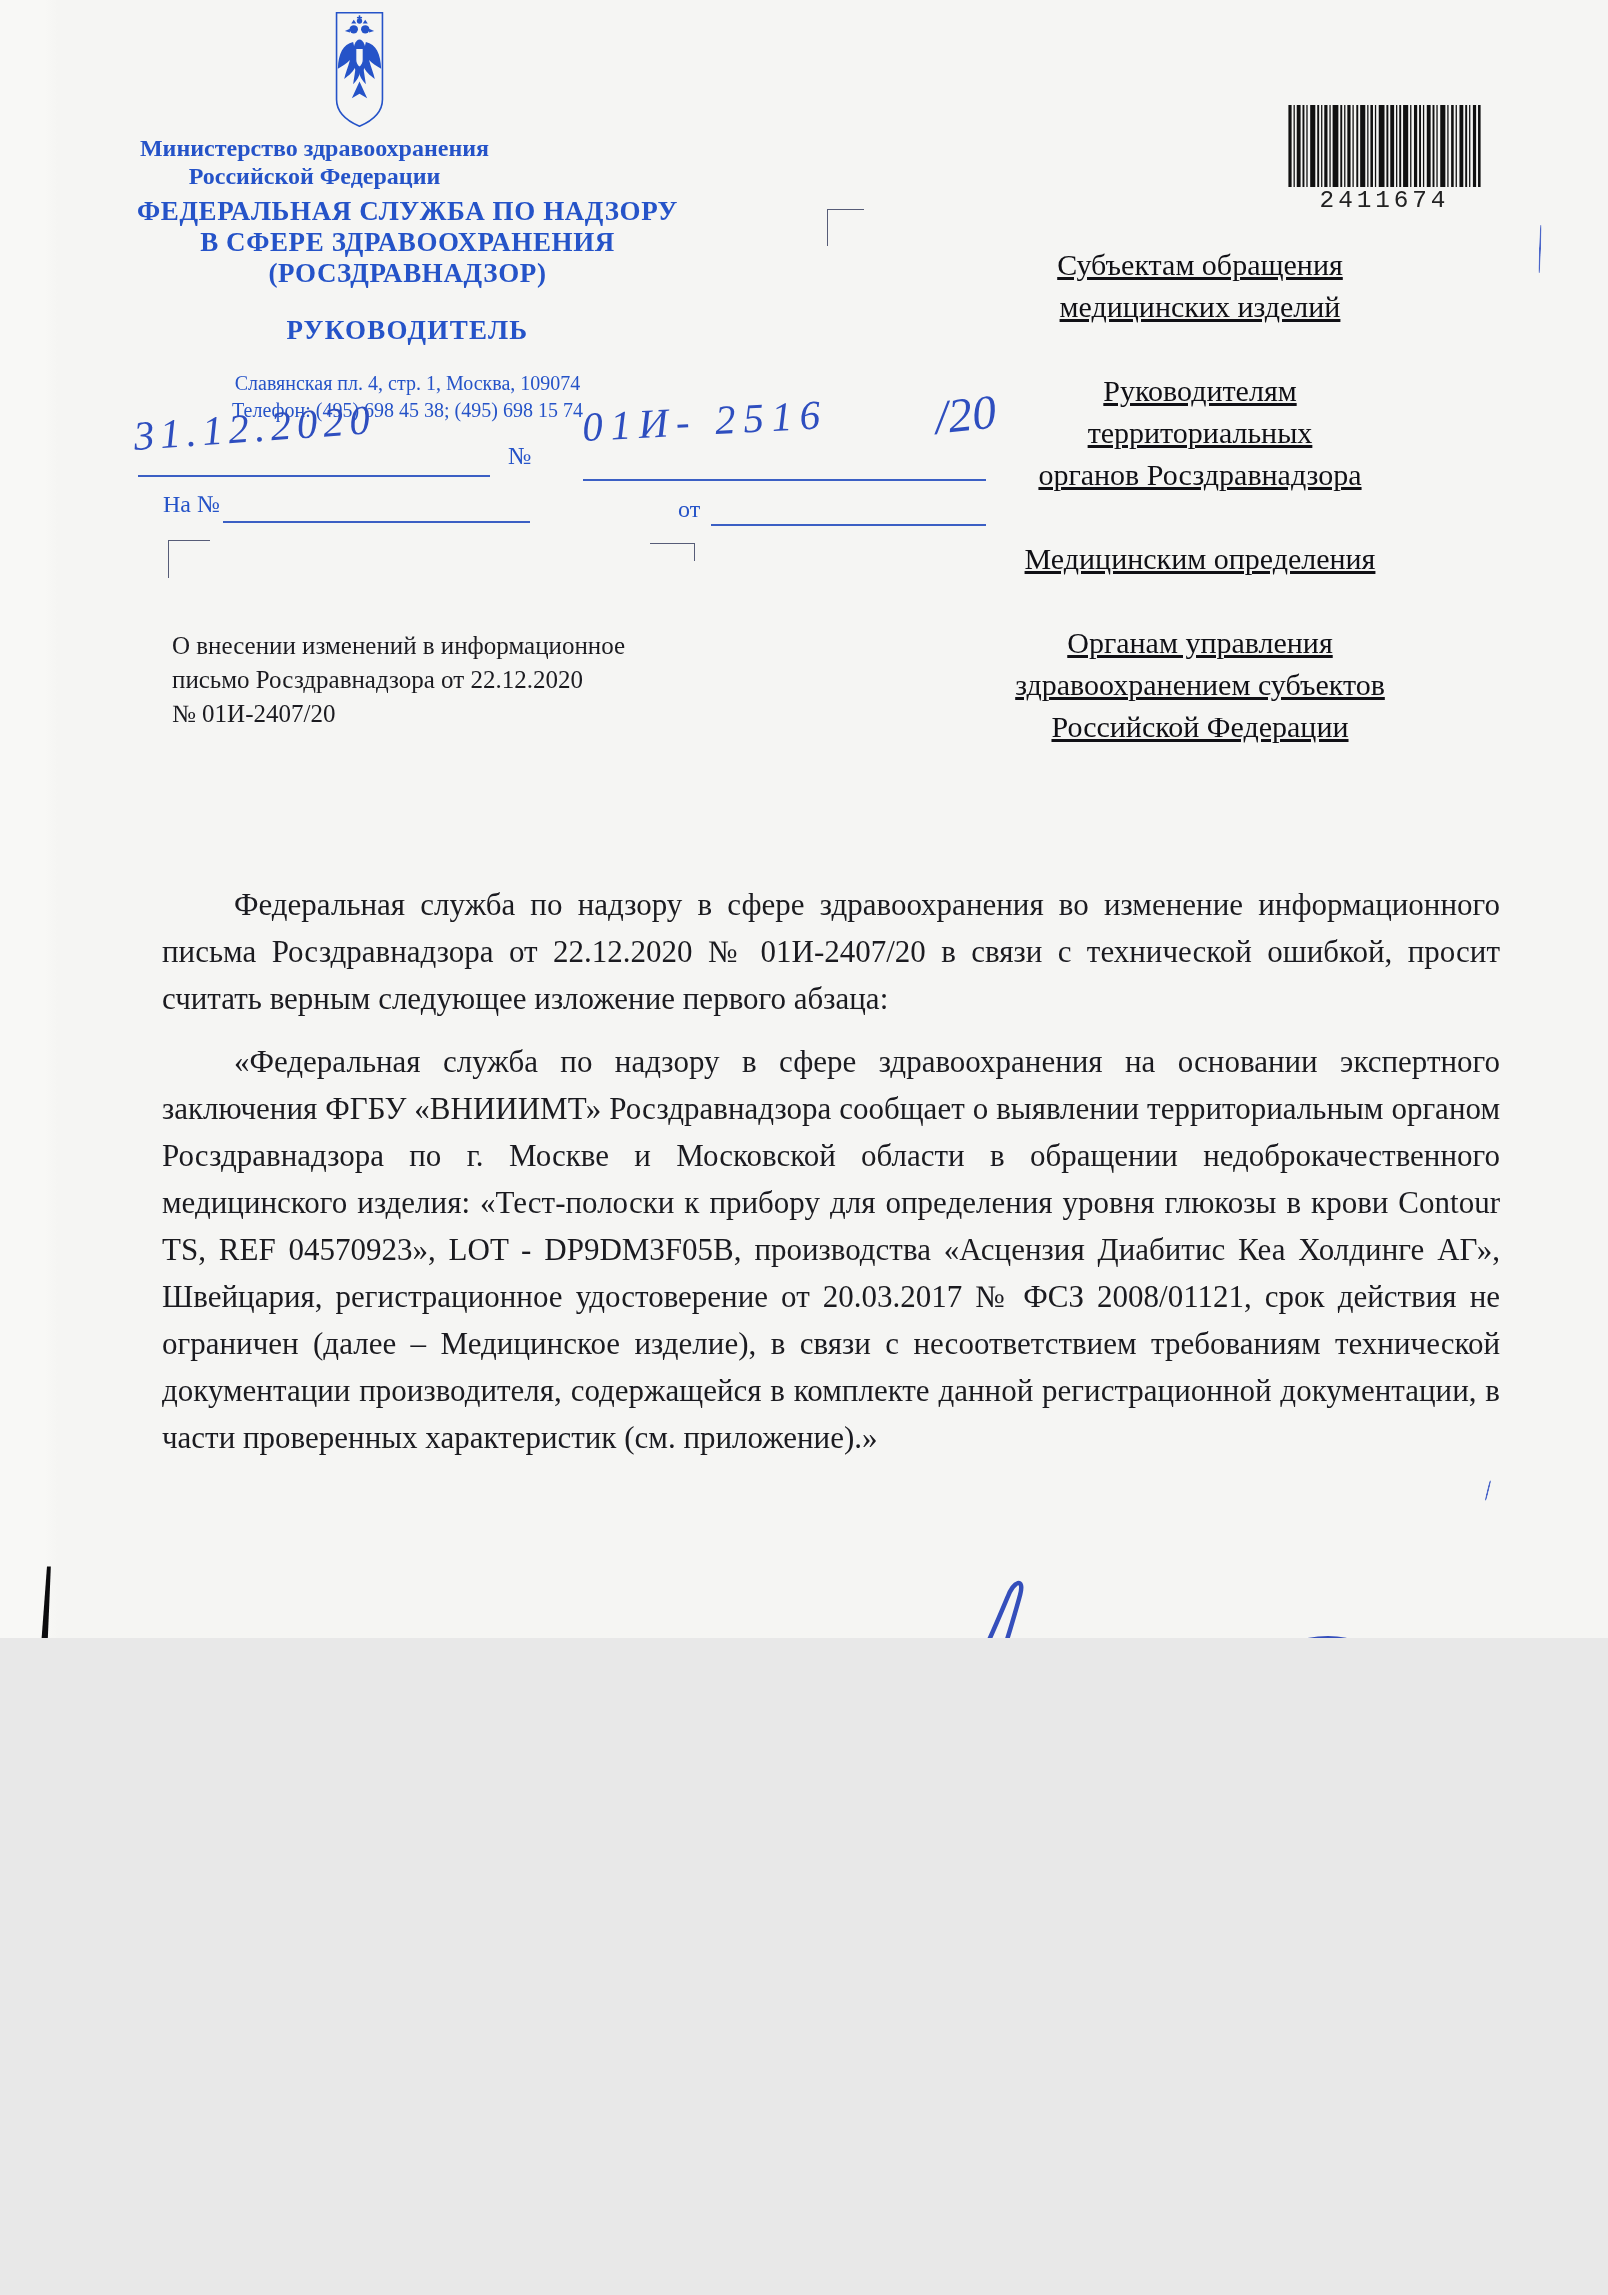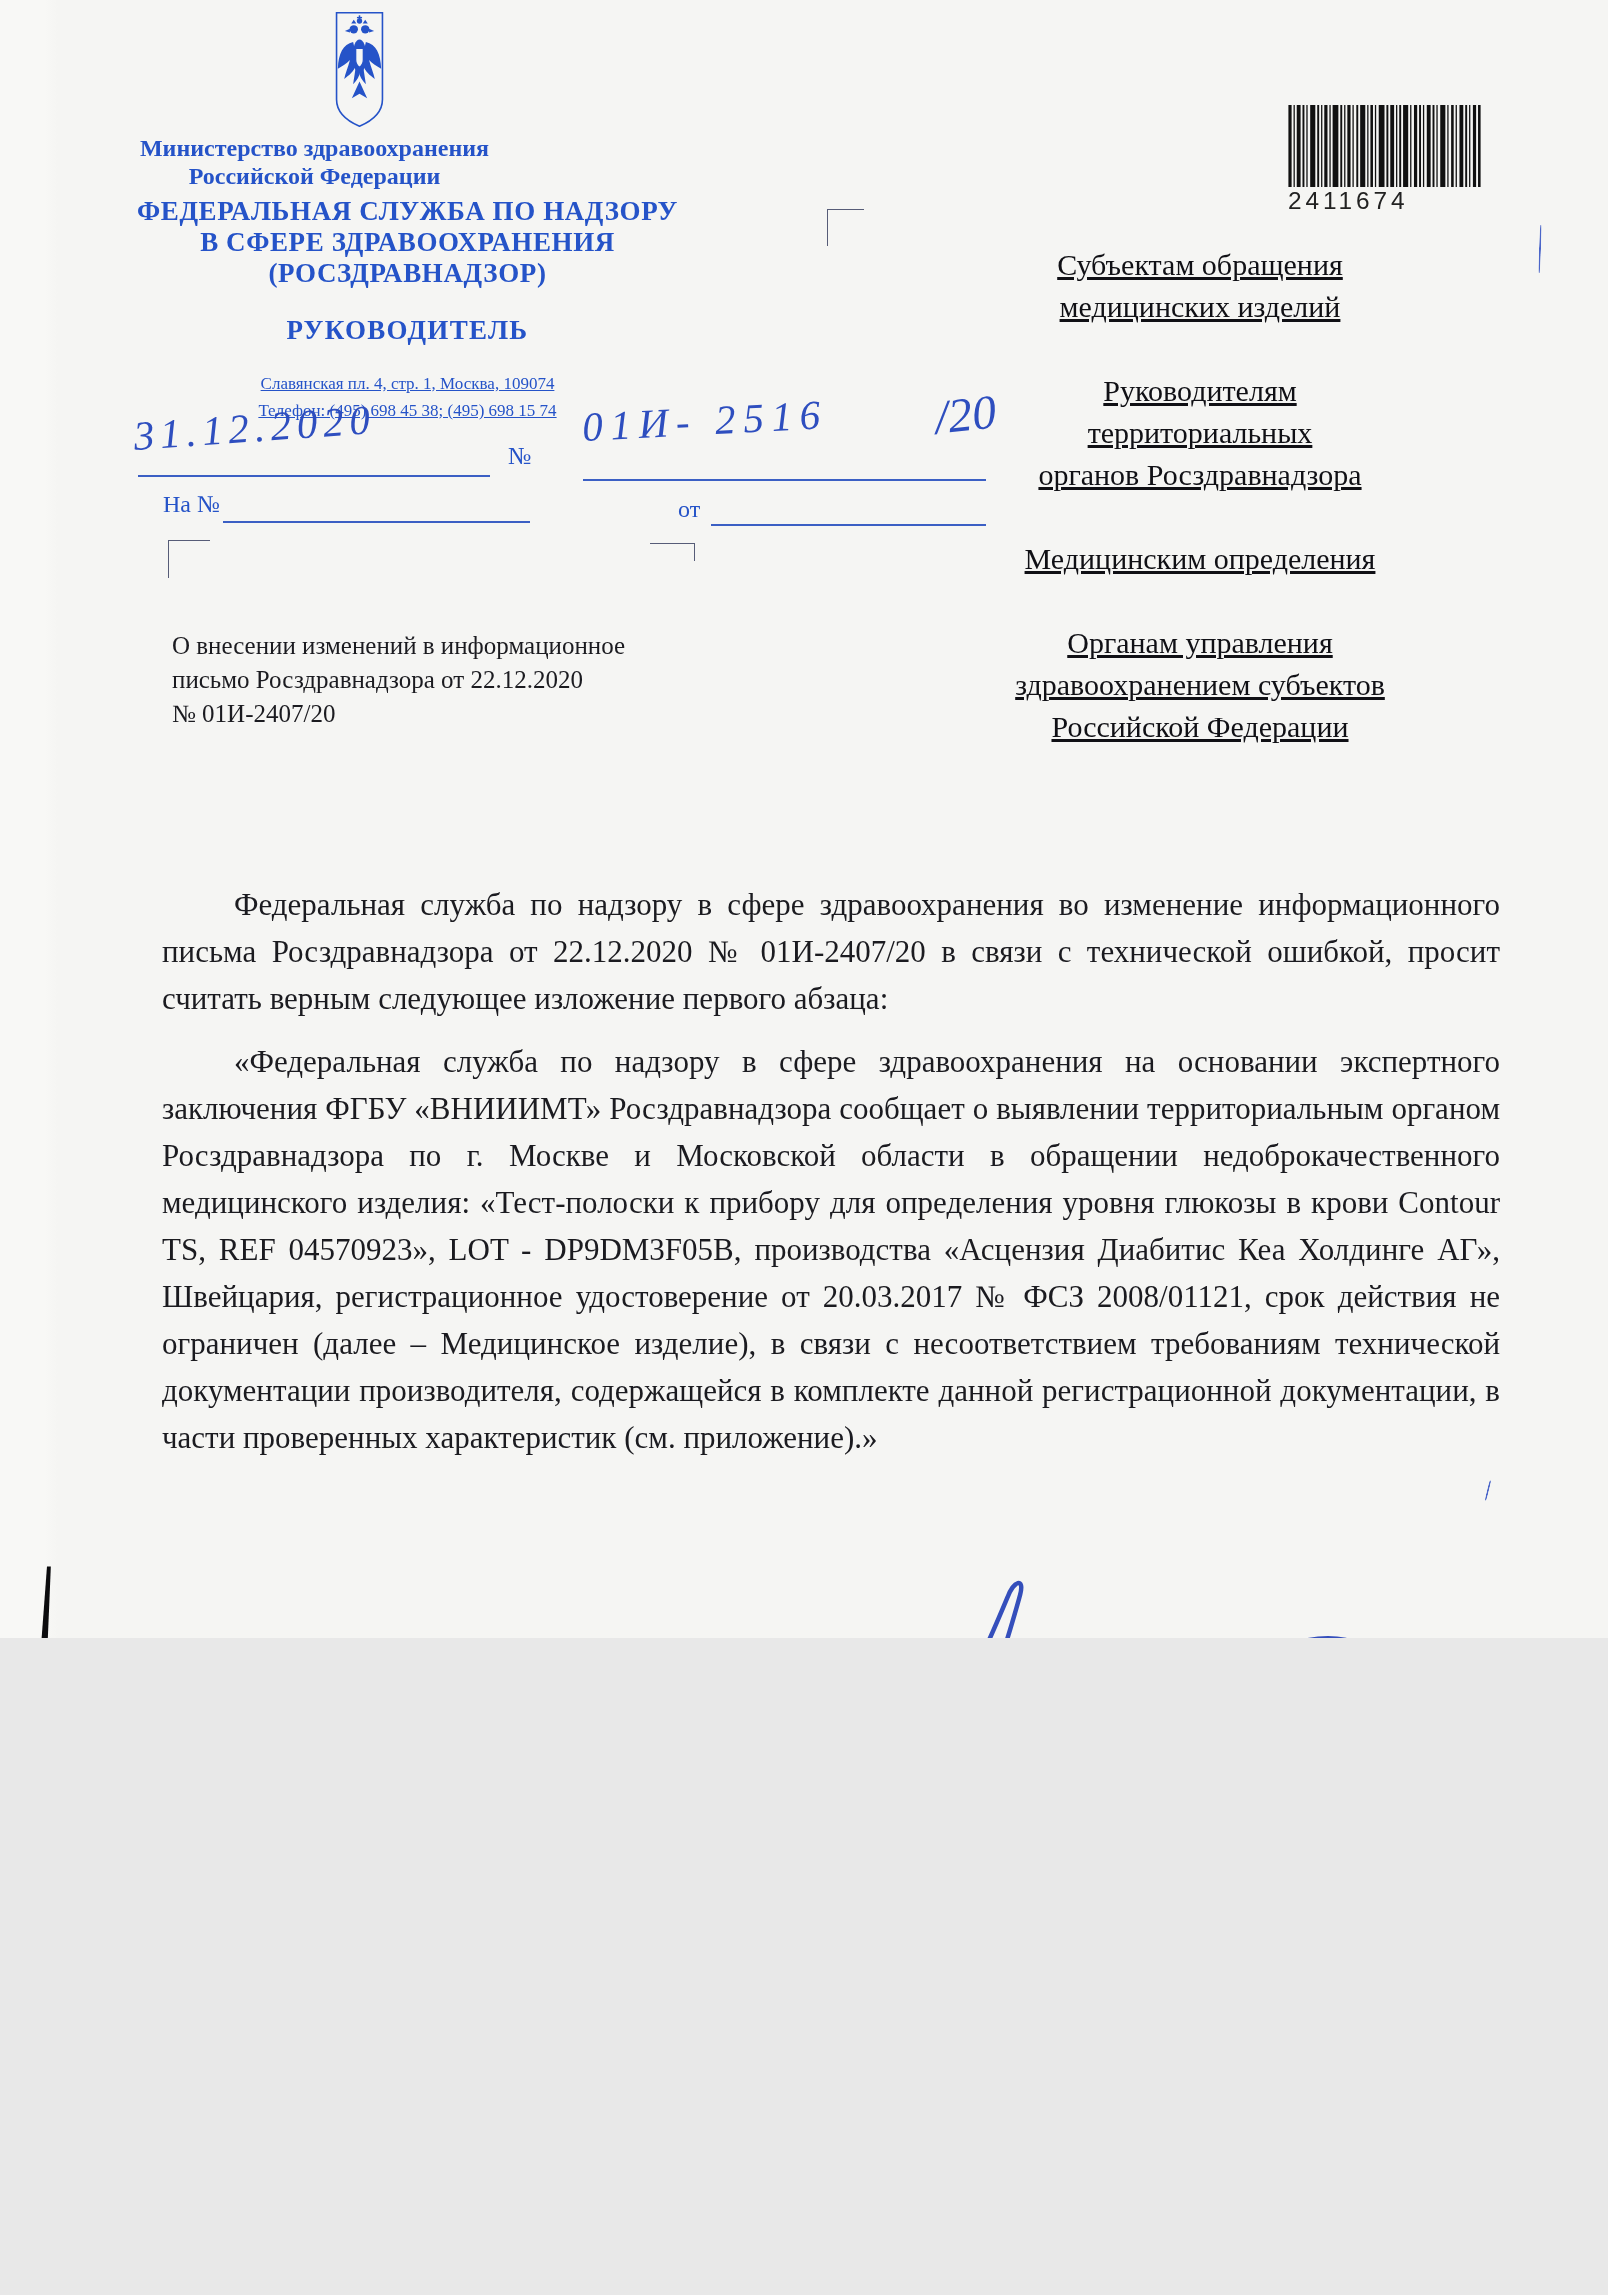--- a/index.html
+++ b/index.html
@@ -8,21 +8,21 @@
     background:linear-gradient(90deg,#f8f8f6 0px,#f8f8f6 45px,#f5f5f3 58px,#f5f5f3 100%);
     overflow:hidden;font-family:"Liberation Serif",serif;color:#1b1b20;
   }
   .abs{position:absolute;}
   .blue{color:#2553c8;}
   .ctr{text-align:center;}
   
   .ministry{left:109px;top:134px;width:411px;font-size:24px;line-height:28px;font-weight:bold;}
   .service{left:125px;top:196px;width:565px;font-size:27px;line-height:31px;font-weight:bold;letter-spacing:0.6px;}
   .role{left:125px;top:315px;width:565px;font-size:27px;font-weight:bold;letter-spacing:1.3px;}
-  .addr{left:125px;top:370px;width:565px;font-size:17px;line-height:27px;text-decoration:underline;}
+  .addr{left:125px;top:370px;width:565px;font-size:20px;line-height:27px;}
   
   .script{font-style:italic;color:#2e4ebf;transform-origin:left top;}
   .hw-date{left:132px;top:412px;font-size:41px;letter-spacing:5.8px;transform:rotate(-4deg);}
   .hw-num{left:581px;top:403px;font-size:41px;letter-spacing:7.7px;transform:rotate(-3deg);}
   .hw-suffix{left:932px;top:390px;font-size:48px;transform:rotate(-6deg);}
   .numsign{left:508px;top:442px;font-size:24.4px;}
   .refline{font-size:24px;margin-left:25px;}
   .uline{border-bottom:2.6px solid #3b5fc4;height:0;}
   
   .corner-tl{border-top:1.9px solid #565c77;border-left:1.9px solid #565c77;}
@@ -31,21 +31,21 @@
   
   .addressees{left:895px;top:244px;width:610px;text-align:center;font-size:30px;line-height:42px;color:#101015;}
   .agroup{margin:0 0 42px 0;text-decoration:underline;}
   
   .subject{left:172px;top:629px;width:578px;font-size:25px;line-height:34px;}
   
   .bodytext{left:146px;top:865px;width:1370px;font-size:31px;line-height:47px;text-align:justify;}
   .bodytext p{margin:16px;text-indent:72px;}
   
   .signname{left:1223px;top:1651px;font-size:29.5px;color:#101015;}
-  .barcode-num{left:1288px;top:187px;width:193px;text-align:left;font-family:Liberation Sans, sans-serif;font-size:24.4px;letter-spacing:3.9px;color:#222;}
+  .barcode-num{left:1288px;top:187px;width:193px;text-align:center;font-family:Liberation Mono, monospace;font-size:24.4px;letter-spacing:3.9px;color:#222;}
 </style>
 </head>
 <body>
 
 <div id="page">
 
   <svg class="abs" style="left:334px;top:10.3px;" width="51" height="119" viewBox="0 0 80 186">
     <path d="M4 4 H76 V140 C76 159 61 173 40 182 C19 173 4 159 4 140 Z" fill="none" stroke="#2553c8" stroke-width="2.5"></path>
     <g fill="#2553c8" stroke="none">
       <rect x="38.8" y="8" width="2.4" height="7"></rect>

